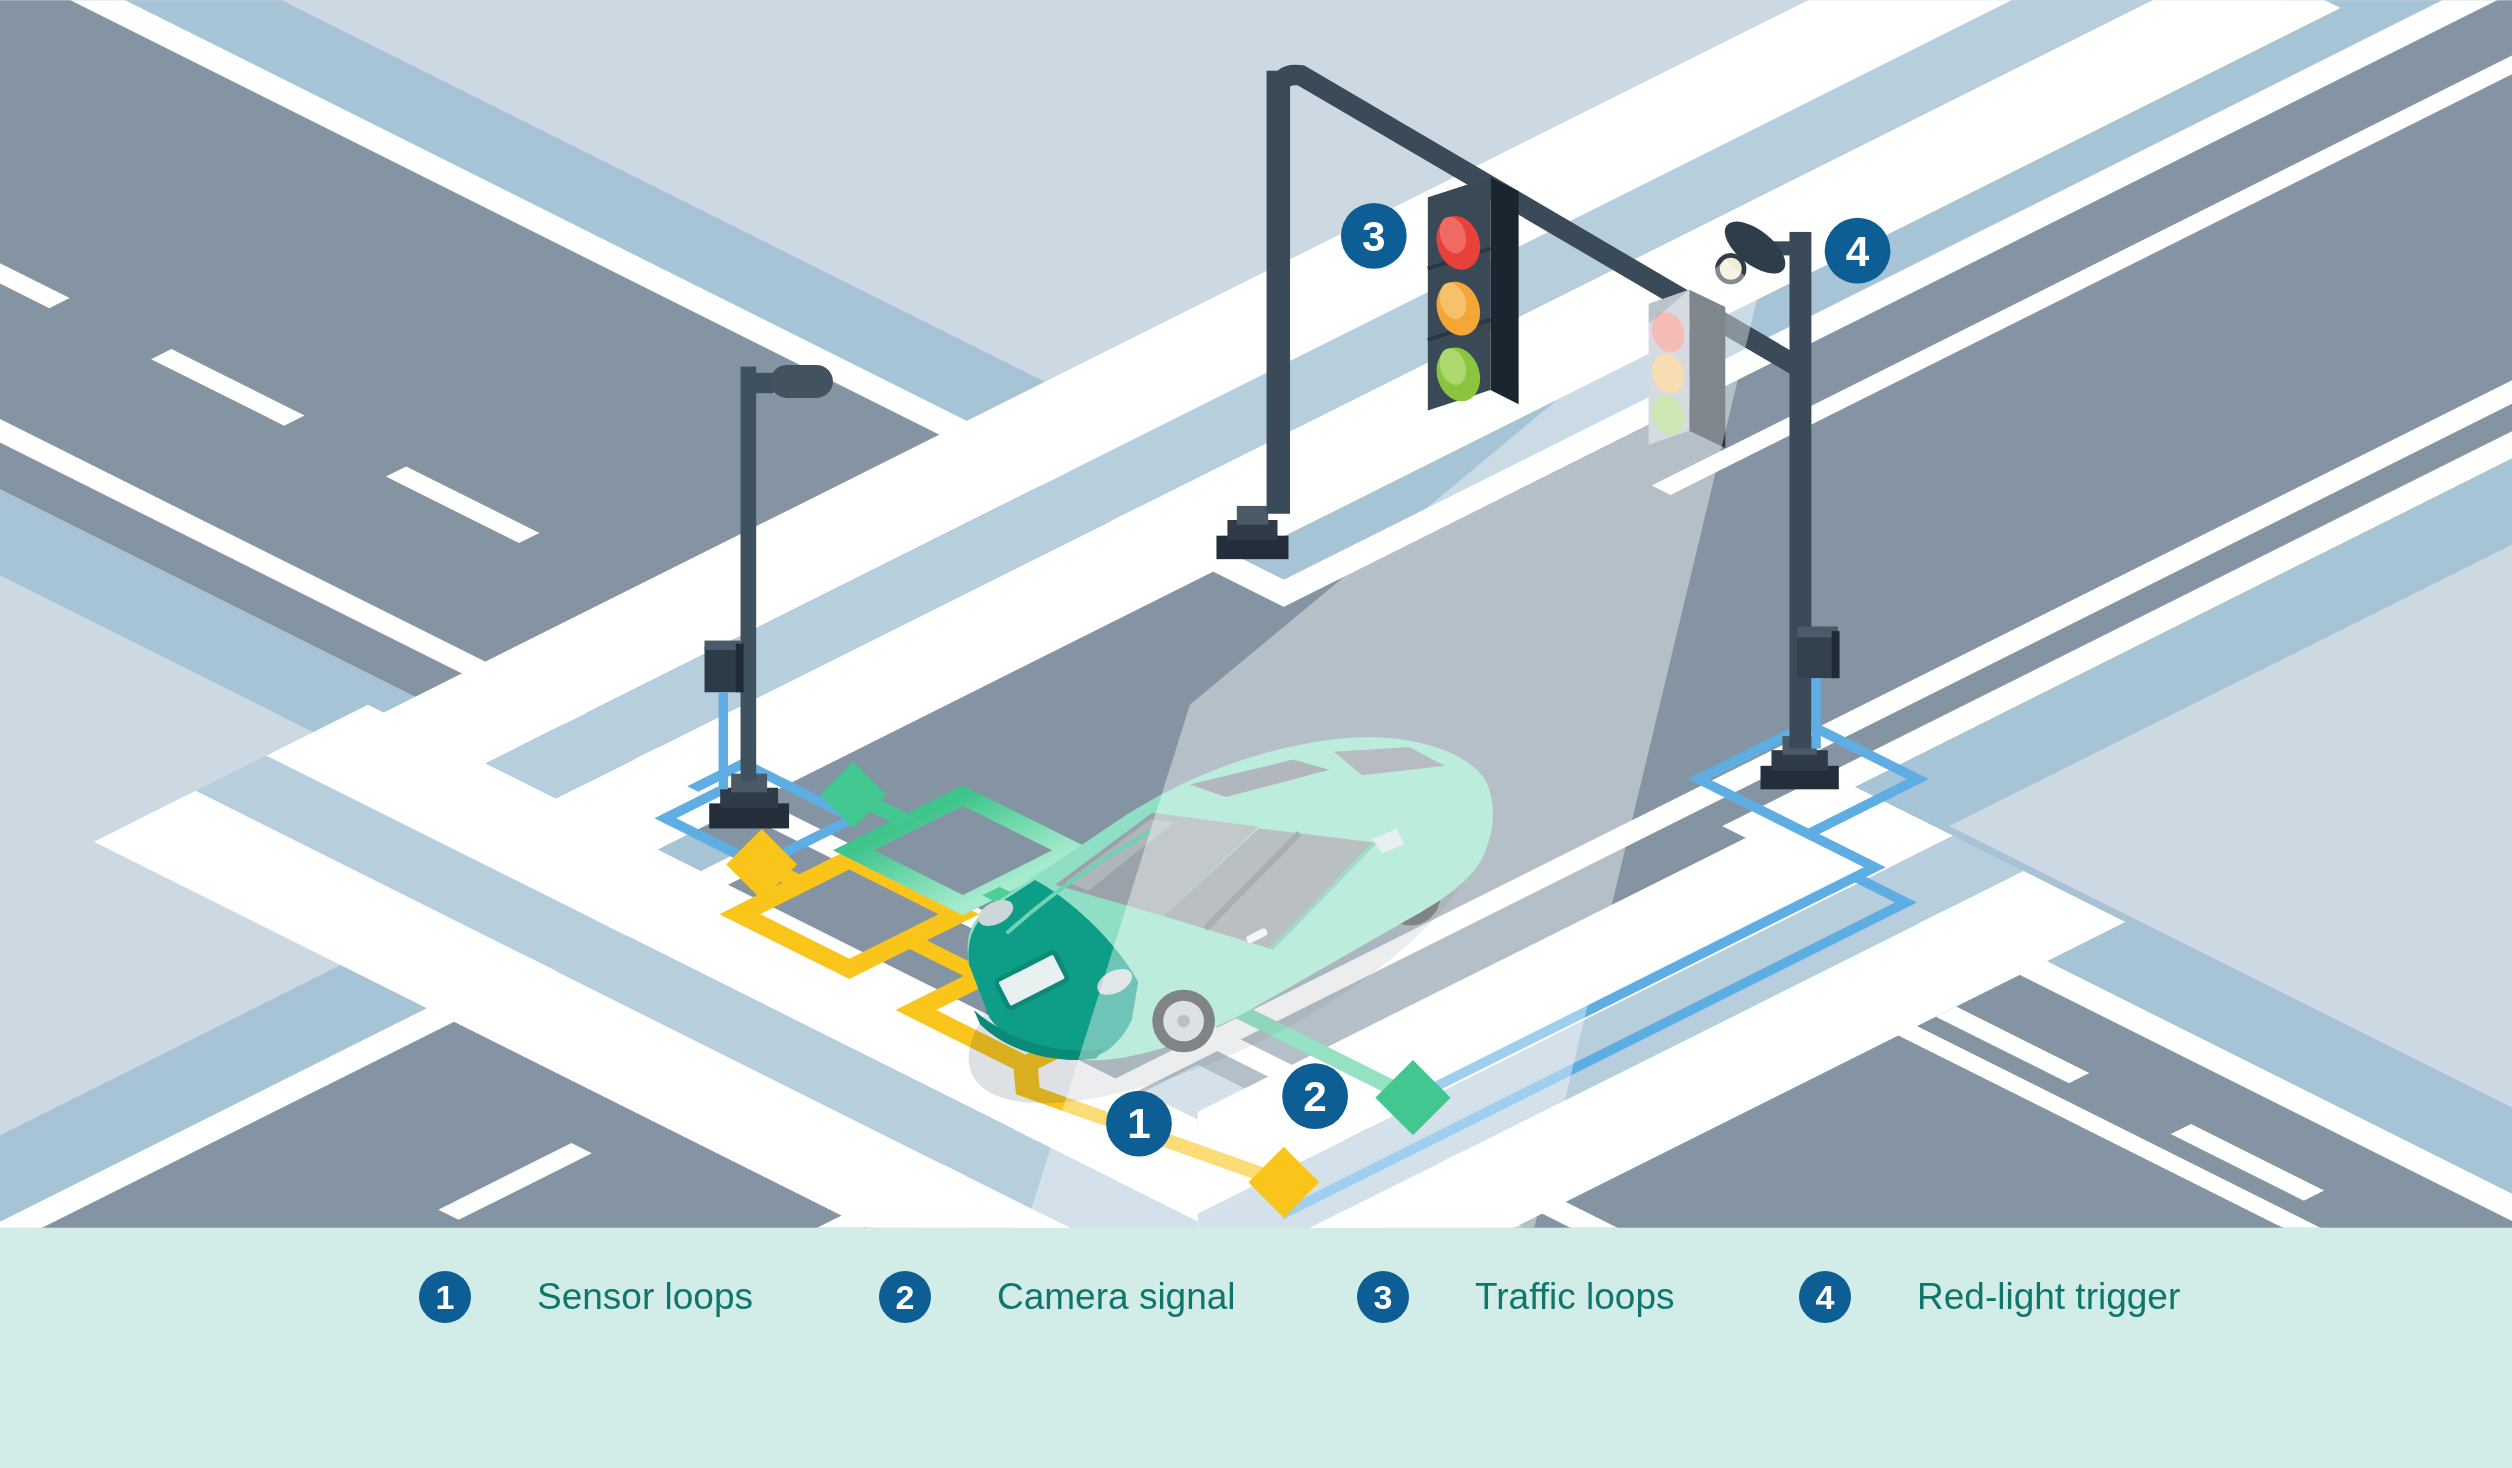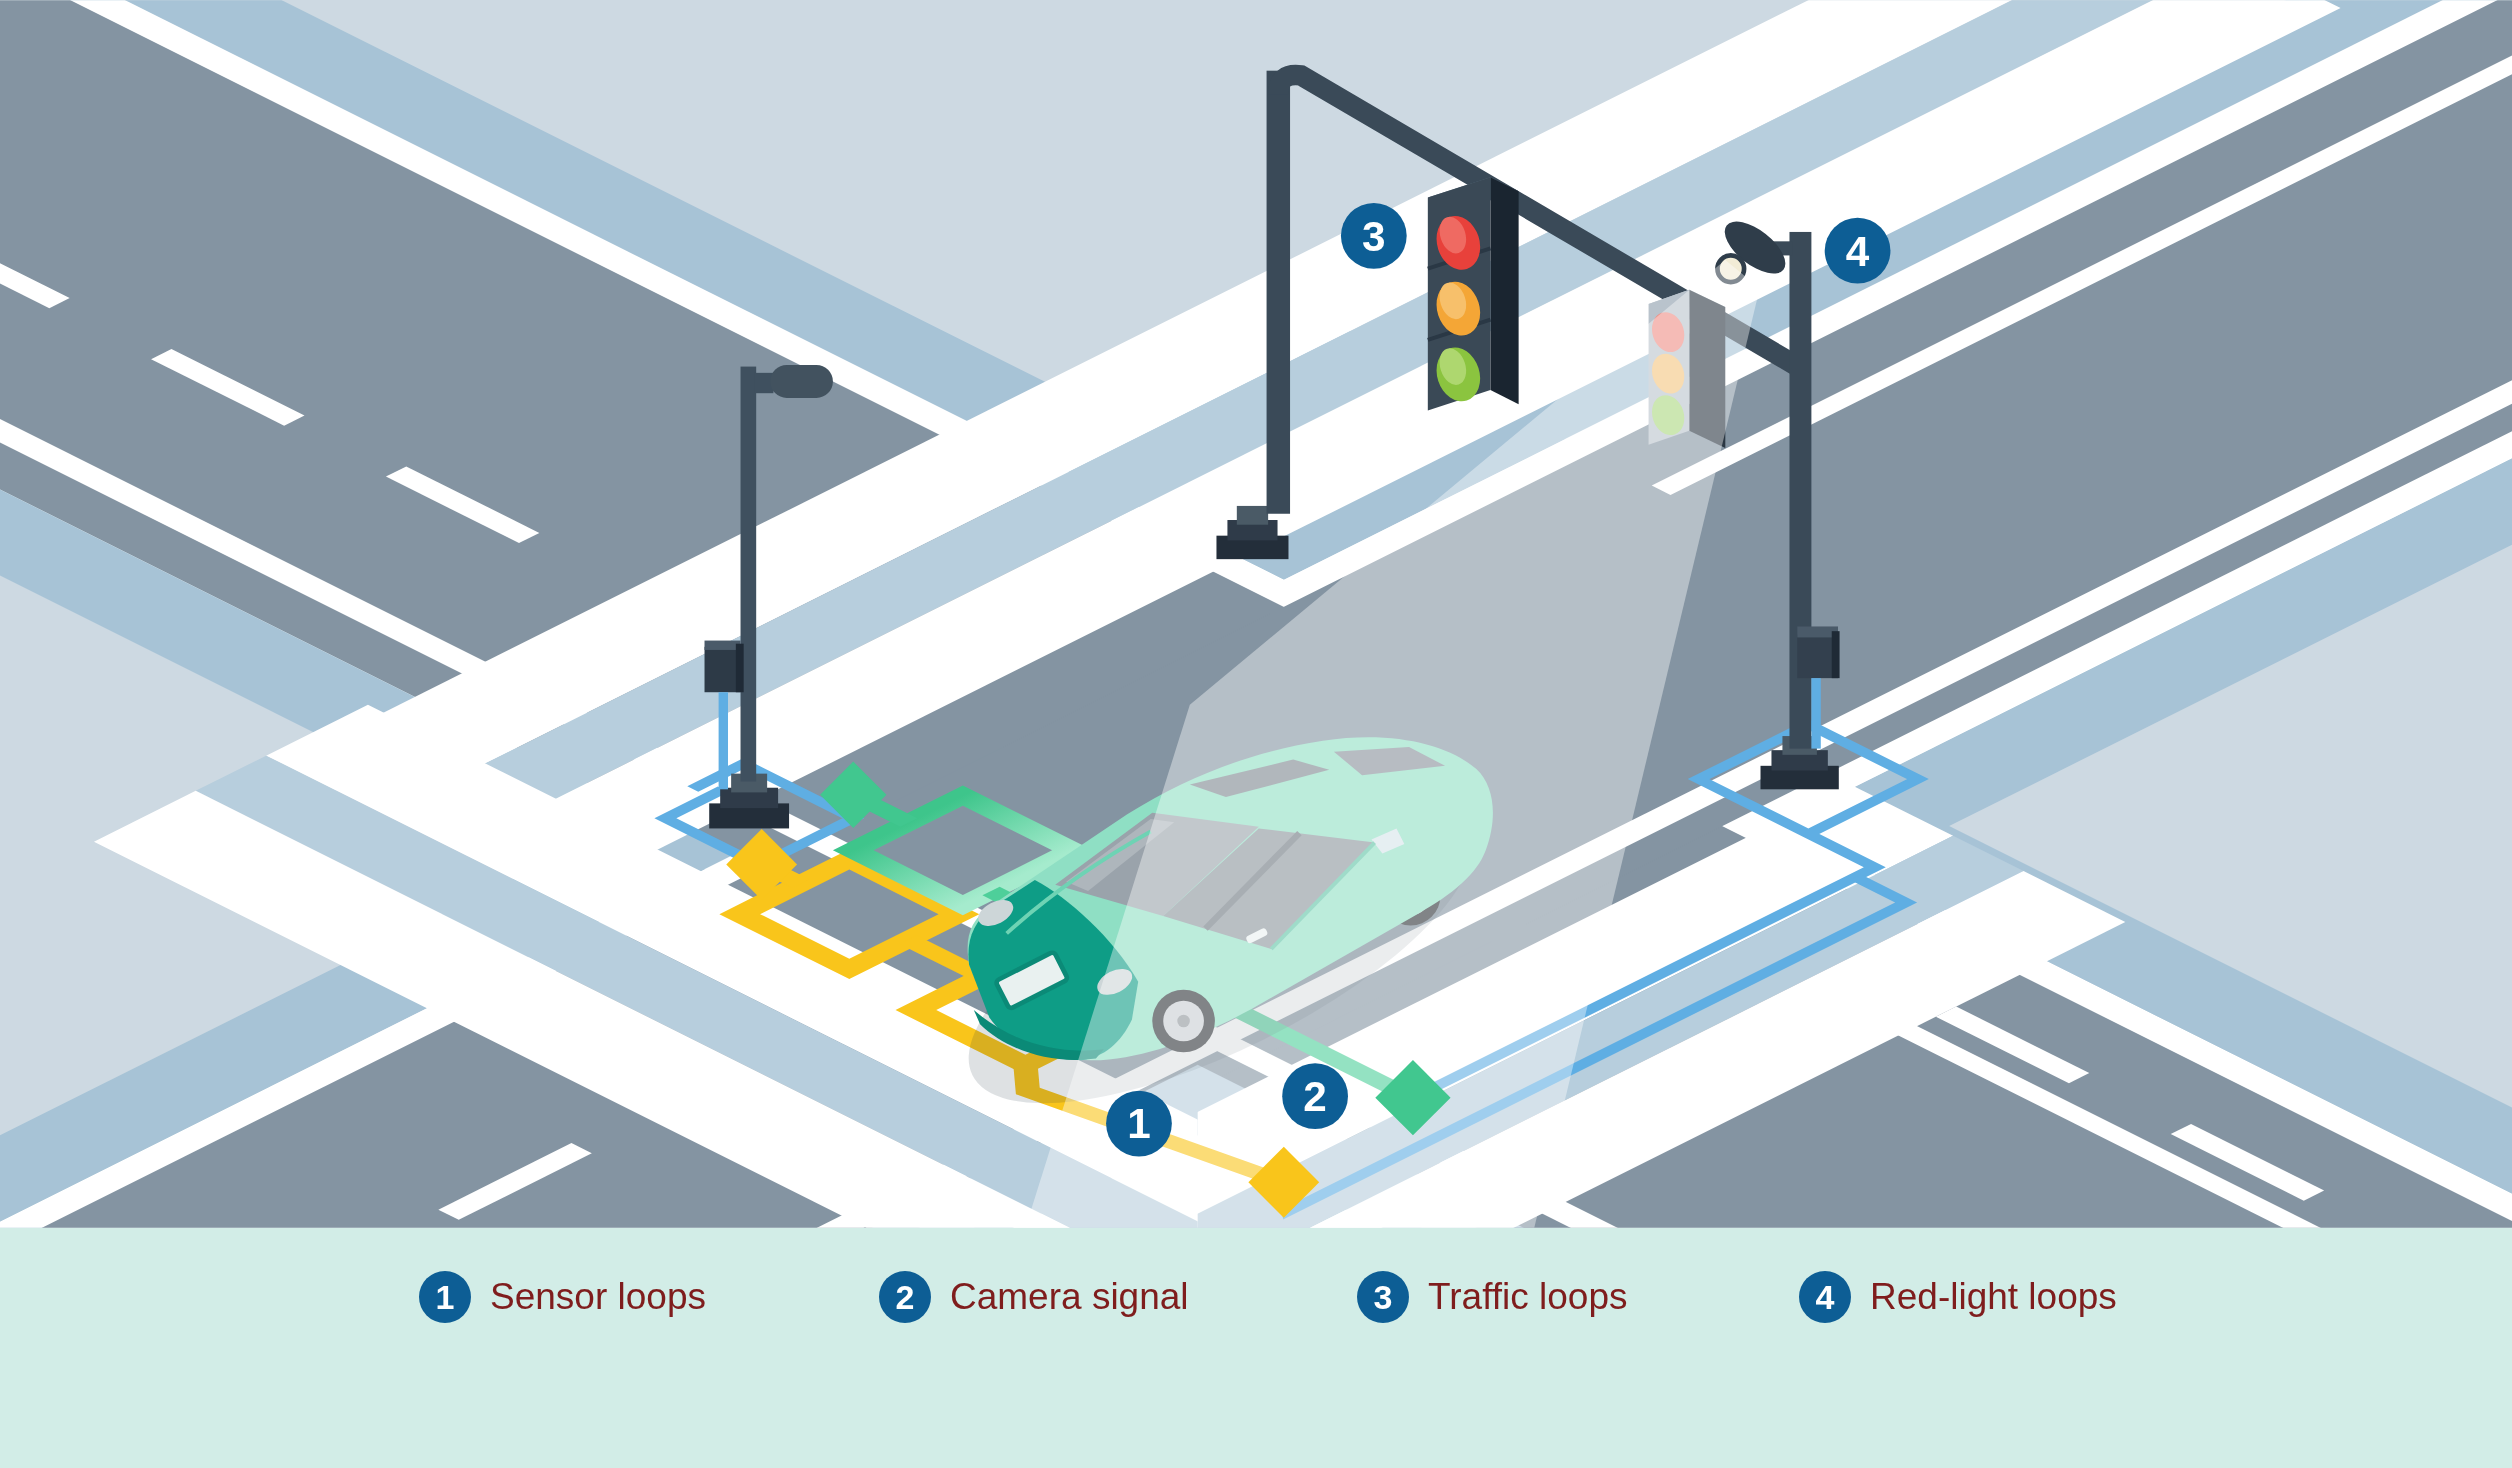--- a/index.html
+++ b/index.html
@@ -8,21 +8,21 @@
   .stage svg{position:absolute;left:0;top:0;}
   
   .legend{position:absolute;left:0;bottom:0;width:2512px;height:241px;
           background:#d2ede7;}
   .legend-item{position:absolute;top:1296px;transform:translateY(-50%);
                display:flex;align-items:center;gap:19px;top:69px;}
   .legend-badge{width:52px;height:52px;border-radius:50%;background:#0d5e95;
                 color:#ffffff;font-size:34px;font-weight:bold;
                 display:flex;align-items:center;justify-content:center;
                 flex:0 0 auto;}
-  .legend-label{font-size:37px;color:#7f1d1d;font-weight:500;white-space:nowrap;}
+  .legend-label{font-size:37px;color:#0f766e;font-weight:500;white-space:nowrap;margin-left:47px;}
 </style>
 </head>
 <body>
 
 <div class="stage">
 
 <svg width="2512" height="1469" viewBox="0 0 3209 1876">
   <defs>
     <linearGradient id="gTrig" x1="0" y1="0" x2="1" y2="0">
       <stop offset="0" stop-color="#3ec58b"></stop>
@@ -257,17 +257,17 @@
     <div class="legend-item" style="left:879px">
       <span class="legend-badge">2</span>
       <span class="legend-label">Camera signal</span>
     </div>
     <div class="legend-item" style="left:1357px">
       <span class="legend-badge">3</span>
       <span class="legend-label">Traffic loops</span>
     </div>
     <div class="legend-item" style="left:1799px">
       <span class="legend-badge">4</span>
-      <span class="legend-label">Red-light loops</span>
+      <span class="legend-label">Red-light trigger</span>
     </div>
   </div>
 </div>
 
 
 </body></html>

